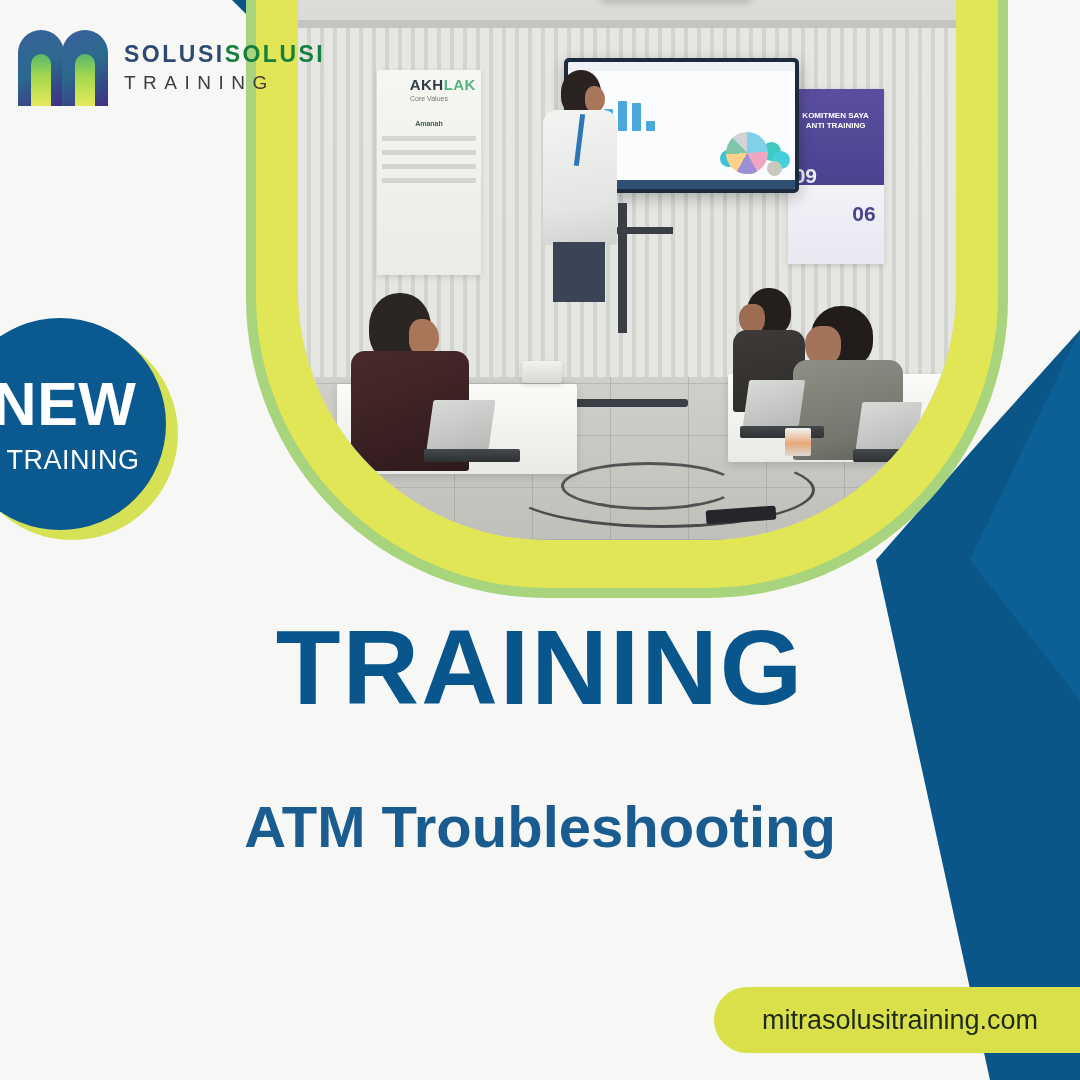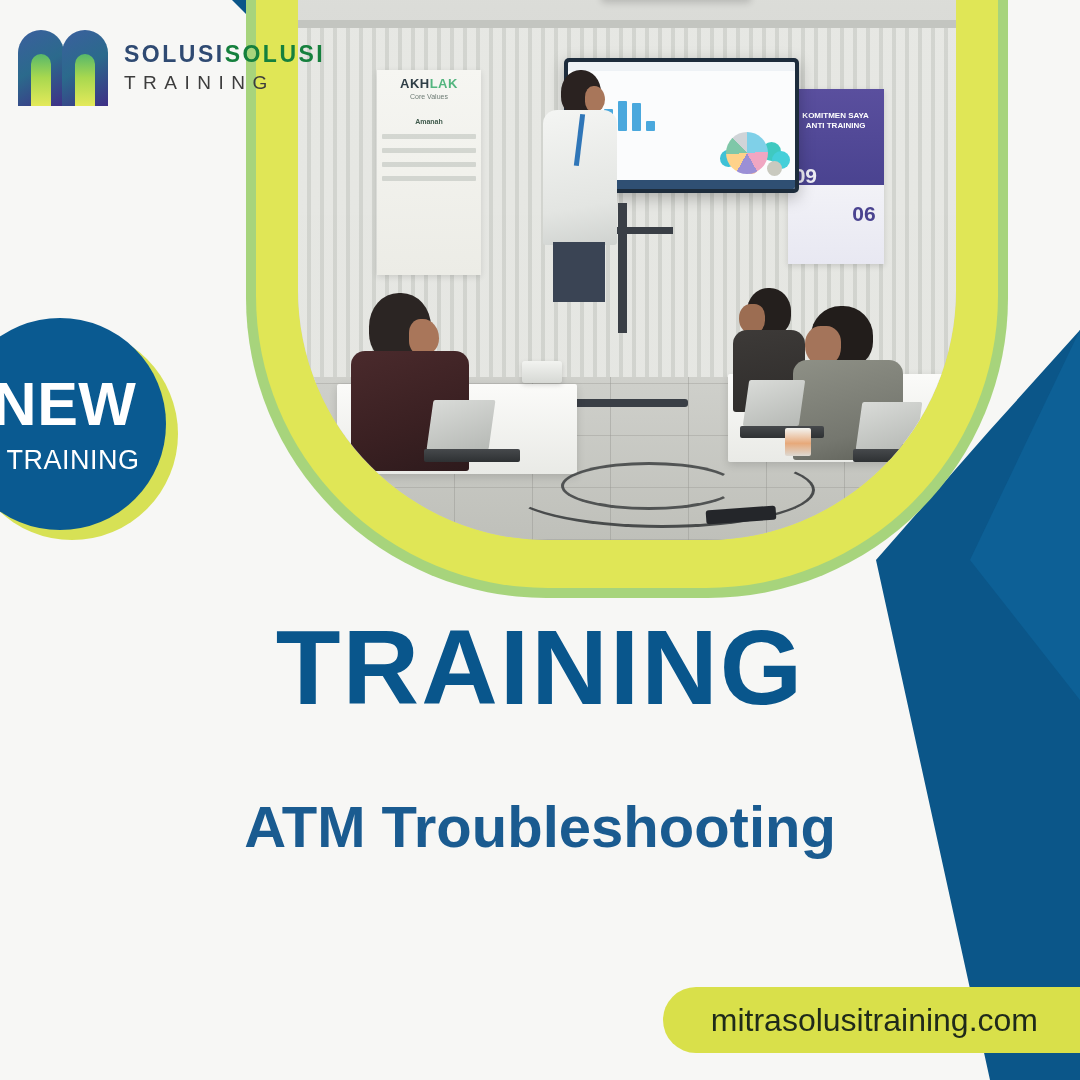--- a/index.html
+++ b/index.html
@@ -146,21 +146,21 @@
   
   .banner-akhlak {
     position: absolute; left: 12%; top: 22%;
     width: 104px; height: 205px;
     background: linear-gradient(180deg,#f6f6f2 0%, #ecece6 100%);
     box-shadow: 0 2px 6px rgba(0,0,0,.12);
     font-size: 8px; color: #2d6b4f;
     padding: 6px 5px; box-sizing: border-box;
     text-align: center;
   }
-  .banner-akhlak .bt { font-weight: bold; font-size: 13px; letter-spacing:.5px; color:#2f3e46; }
+  .banner-akhlak .bt { font-weight: bold; font-size: 15px; letter-spacing:.5px; color:#2f3e46;text-align:right; }
   .banner-akhlak .bt em { font-style: normal; color:#52b57e; }
   .banner-akhlak .bs { font-size: 7px; color:#6d7b74; margin-top:2px; }
   .banner-akhlak .brow {
     margin-top: 9px; height: 5px;
     background: rgba(120,130,125,.25); border-radius: 1px;
   }
   .banner-komitmen {
     position: absolute; right: 11%; top: 25%;
     width: 96px; height: 175px;
     background: linear-gradient(180deg,#5a4f9e 0%, #4a4390 55%, #f2f2f7 55%, #e8e8f2 100%);
@@ -388,21 +388,21 @@
     line-height: 1;
   }
 
   
   .url-pill {
     position: absolute; right: 0; bottom: 27px;
     height: 66px; padding: 0 42px 0 48px;
     display: flex; align-items: center;
     background: #d9e04a;
     border-radius: 33px 0 0 33px;
-    font-size: 32px; color: #1f2a1a;
+    font-size: 27px; color: #1f2a1a;
     z-index: 6;
   }
 </style>
 </head>
 <body>
 
 <div id="poster">
 
   <svg class="blue-wedge" viewBox="0 0 210 1080" preserveAspectRatio="none">
     <polygon points="210,0 210,1080 120,1080 6,560 120,430 210,330" fill="#0b5689"></polygon>

